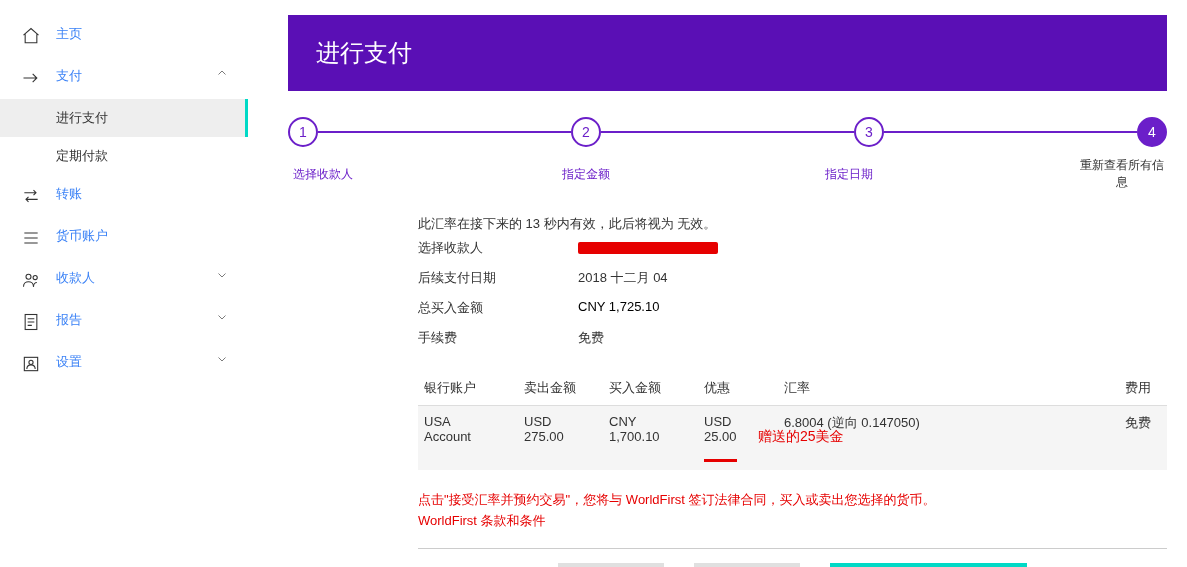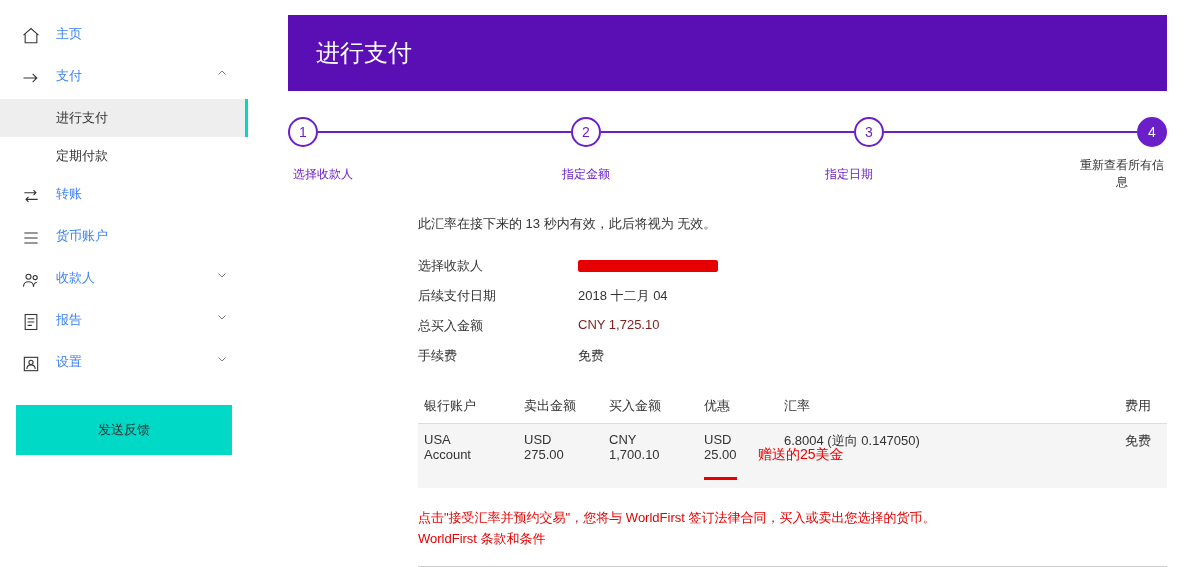--- a/index.html
+++ b/index.html
@@ -17,25 +17,25 @@
   .header-bar { background: #5a0fb5; color: #fff; padding: 22px 28px; font-size: 24px; }
   .stepper { display: flex; align-items: center; margin: 26px 0 10px 0; }
   .step { display: flex; flex-direction: column; align-items: center; position: relative; }
   .step-circle { width: 30px; height: 30px; border-radius: 50%; display: flex; align-items: center; justify-content: center; font-size: 14px; }
   .step-circle.hollow { border: 2px solid #6b1fc9; color: #6b1fc9; background: #fff; }
   .step-circle.filled { background: #6b1fc9; color: #fff; border: 2px solid #6b1fc9; }
   .step-line { height: 2px; background: #6b1fc9; flex: 1; }
   .step-label { margin-top: 14px; font-size: 12px; color: #6b1fc9; text-align: center; }
   .step-label.nolink { text-decoration: none; color: #333; }
   .content { padding: 14px 0 0 130px; }
-  .notice-line { margin-bottom: 18px; }
+  .notice-line { margin-bottom: 0; }
   .kv-row { display: flex; padding: 6px 0; }
   .kv-key { width: 160px; color: #333; }
   .kv-val { color: #333; }
-  .kv-val.accent { color: #7f1d1d; }
+  .kv-val.accent { color: #000000; }
   .redact { display: inline-block; width: 140px; height: 12px; background: #e60000; border-radius: 2px; vertical-align: middle; }
   .table-wrap { margin-top: 18px; }
   .thead, .trow { display: flex; padding: 8px 6px; }
   .thead { border-bottom: 1px solid #ddd; color: #333; }
   .trow { background: #f5f5f5; align-items: flex-start; position: relative; justify-content: flex-end; }
   .col { padding-right: 10px; }
   .c1{width:100px}.c2{width:85px}.c3{width:95px}.c4{width:80px}.c5{width:170px}.c6{flex:1;text-align:right}
   .underline-red { border-bottom: 3px solid #e60000; padding-bottom: 15px; display: inline-block; }
   .annot { color: #e60000; font-size: 14px; position: absolute; left: 340px; top: 22px; }
   .legal { color: #e60000; margin: 20px 0 10px 0; line-height: 1.6; border-bottom: 1px solid #ccc; padding-bottom: 16px; }
@@ -121,21 +121,20 @@
             <rect x="4" y="4" width="16" height="16"></rect>
             <circle cx="12" cy="10" r="2.5"></circle>
             <path d="M7 18 C7 15 9 13 12 13 C15 13 17 15 17 18"></path>
           </svg>
         </span>
       <span>设置</span>
       <span class="chev"><svg width="12" height="12" viewBox="0 0 24 24">
             <path d="M5 9 L12 16 L19 9"></path>
           </svg></span>
     </div>
-    <div class="feedback-btn"><span>发送反馈</span></div>
   </aside>
 
   <main class="main">
     <div class="header-bar"><span>进行支付</span></div>
 
     <div class="stepper">
       <div class="step">
         <div class="step-circle hollow">
             <span>1</span>
           </div>

